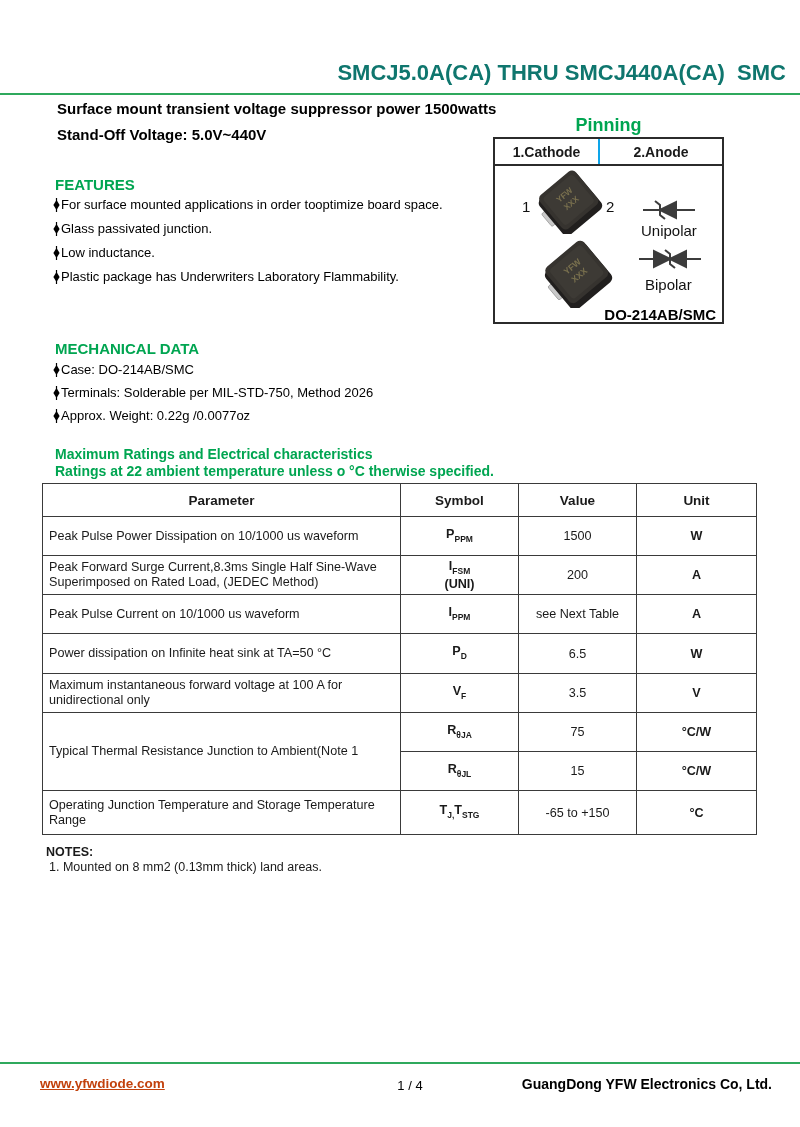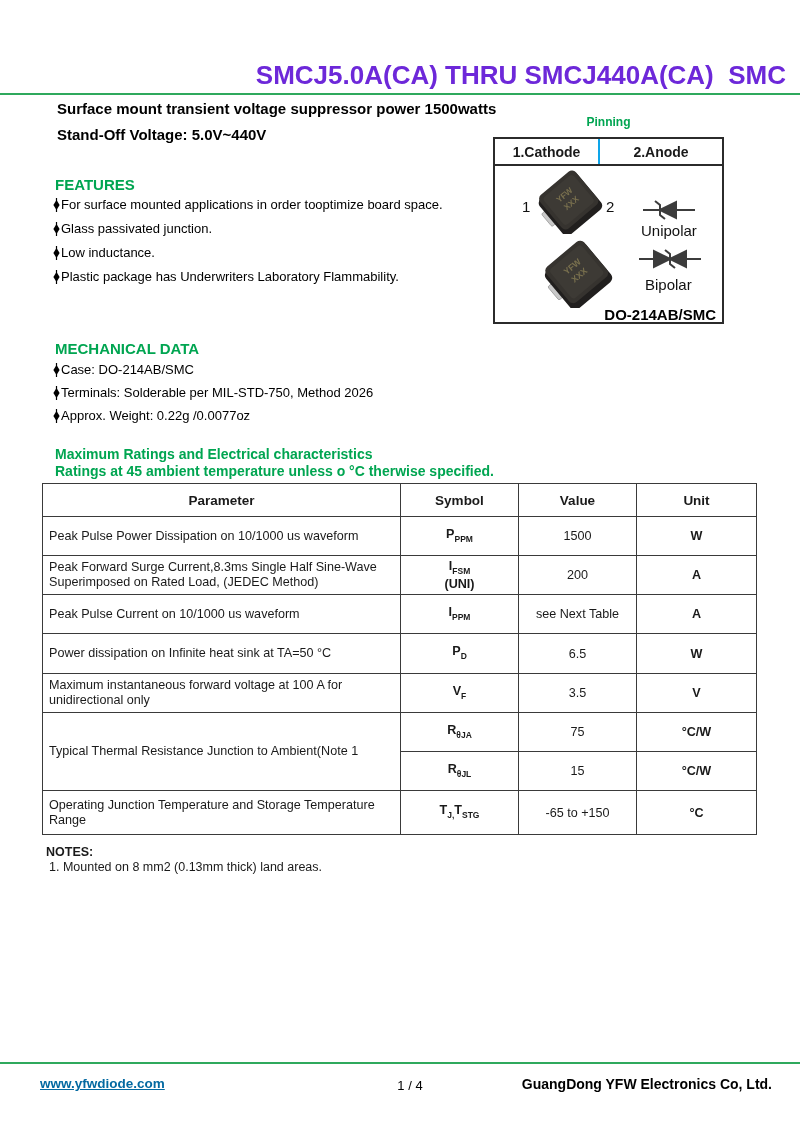--- a/index.html
+++ b/index.html
@@ -8,39 +8,39 @@
     font-family:"Liberation Sans",sans-serif;color:#1a1a1a;overflow:hidden;
   }
   
   .logo{position:absolute;left:32px;top:6px;line-height:1;}
   .logo-main{font-weight:800;font-size:44px;letter-spacing:1px;}
   .logo-yf{color:#17984b;}
   .logo-w{color:#f18a1d;}
   .logo-reg{font-size:13px;color:#222;vertical-align:24px;font-weight:400;}
   .logo-cn{font-weight:700;font-size:28px;color:#111;letter-spacing:3px;margin-top:2px;}
   .doc-title{
-    position:absolute;right:14px;top:60px;font-weight:700;font-size:26px;color:#6d28d9;
+    position:absolute;right:14px;top:60px;font-weight:700;font-size:22px;color:#0f766e;
     white-space:pre;letter-spacing:0;
   }
   .rule-green{position:absolute;left:0;width:800px;height:2px;background:#2fa95d;}
   .rule-top{top:93px;}
   .rule-bottom{top:1062px;}
 
   
   .intro-line{position:absolute;left:57px;font-weight:700;font-size:15px;color:#000;}
   .sec-heading{position:absolute;left:55px;font-weight:700;font-size:15px;color:#00a551;}
   .blist{position:absolute;left:52px;margin:0;padding:0;list-style:none;font-size:13px;color:#000;}
   .blist li{display:flex;align-items:flex-start;margin-bottom:6px;line-height:18px;}
   .blist.m li{margin-bottom:5px;}
   .blt{flex:0 0 9px;margin-top:2px;}
   .ratings-heading{position:absolute;left:55px;font-weight:700;font-size:14px;color:#00a551;line-height:17px;}
 
   
   .pin-title{position:absolute;left:493px;top:115px;width:231px;text-align:center;
-    font-weight:700;font-size:12px;color:#00a551;}
+    font-weight:700;font-size:18px;color:#00a551;}
   .pin-box{position:absolute;left:493px;top:137px;width:231px;height:187px;border:2px solid #2b2b2b;box-sizing:border-box;}
   .pin-head{display:flex;height:25px;border-bottom:2px solid #2b2b2b;}
   .pin-cell{display:flex;align-items:center;justify-content:center;font-weight:700;font-size:14px;}
   .pin-cell.c1{width:105px;border-right:2px solid #0ea5e9;box-sizing:border-box;}
   .pin-cell.c2{flex:1;}
   .pin-body{position:relative;height:160px;}
   .chip{position:absolute;}
   .pin-num{position:absolute;font-size:15px;color:#111;}
   .dsym{position:absolute;}
   .dlabel{position:absolute;font-size:15px;color:#111;}
@@ -55,21 +55,21 @@
   .c-sym sub{font-size:8.5px;font-weight:700;}
   .c-val{font-size:12.6px;text-align:center;}
   .c-unit{font-size:12.6px;font-weight:700;text-align:center;}
 
   
   .notes-h{position:absolute;left:46px;top:845px;font-weight:700;font-size:12.5px;}
   .notes-i{position:absolute;left:49px;top:860px;font-size:12.5px;}
 
   
   .footer-link{position:absolute;left:40px;top:1076px;font-size:13.5px;font-weight:600;
-    color:#0369a1;text-decoration:underline;}
+    color:#c2410c;text-decoration:underline;}
   .footer-page{position:absolute;left:360px;top:1078px;width:100px;text-align:center;font-size:13px;color:#000;}
   .footer-co{position:absolute;right:28px;top:1076px;font-size:14px;font-weight:700;color:#000;}
 </style>
 </head>
 <body>
 
 <svg width="0" height="0" style="position:absolute">
   <defs>
     <g id="bullet-shape">
       <line x1="4.5" y1="0" x2="4.5" y2="14" stroke="#000" stroke-width="1.2"></line>
@@ -154,21 +154,21 @@
     <li>
         <svg class="blt" width="9" height="14">
           <use href="#bullet-shape"></use>
         </svg>
         <span>Approx. Weight: 0.22g /0.0077oz</span>
       </li>
   </ul>
 
   <div class="ratings-heading" style="top:446px;">
     <div>Maximum Ratings and Electrical characteristics</div>
-    <div>Ratings at 45 ambient temperature unless o °C therwise specified.</div>
+    <div>Ratings at 22 ambient temperature unless o °C therwise specified.</div>
   </div>
 
   <div class="pin-title">Pinning</div>
   <div class="pin-box">
     <div class="pin-head">
       <div class="pin-cell c1">1.Cathode</div>
       <div class="pin-cell c2">2.Anode</div>
     </div>
     <div class="pin-body">
       <span class="pin-num" style="left:27px;top:32px;">1</span>

